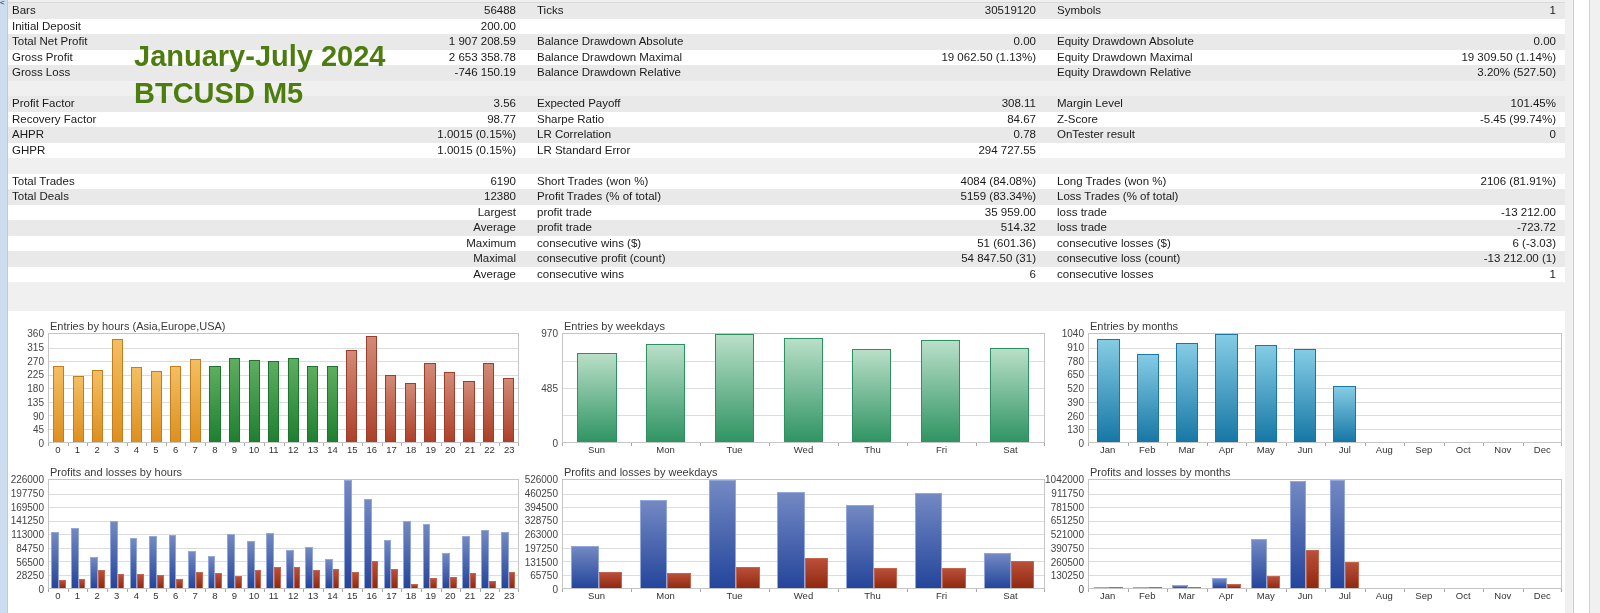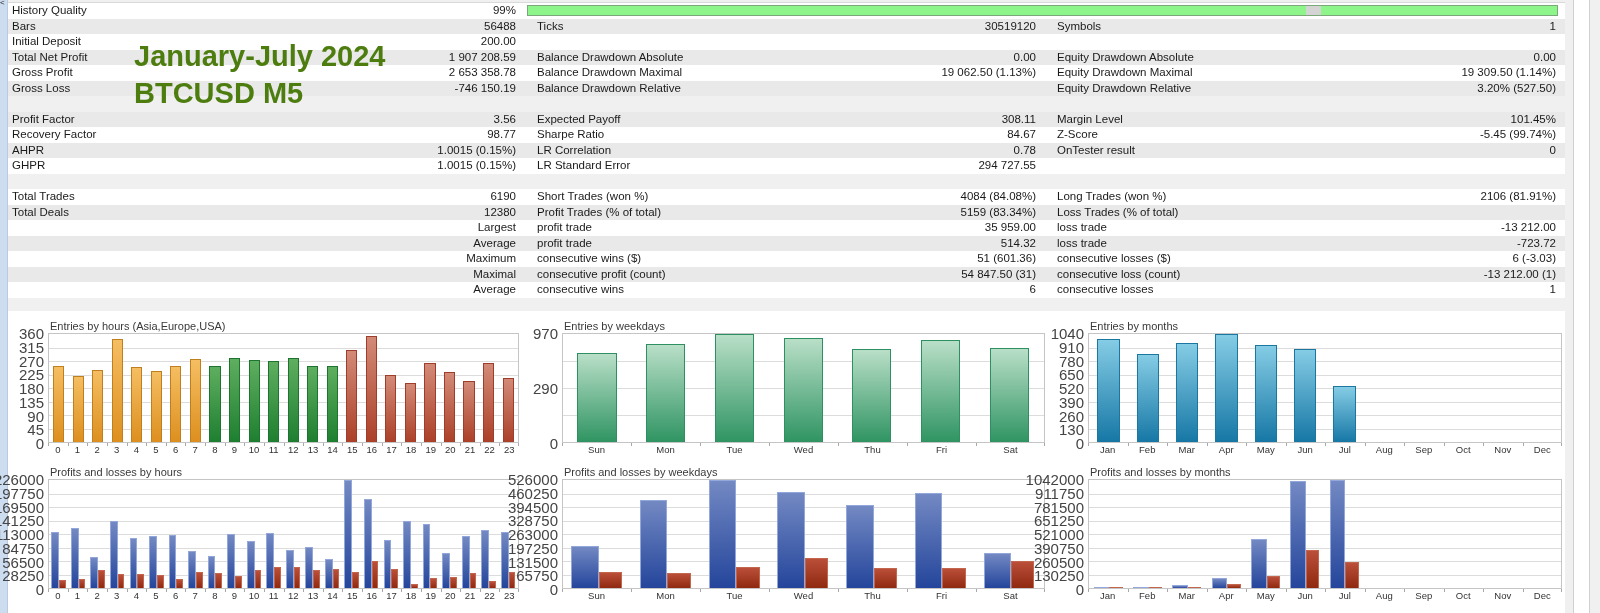--- a/index.html
+++ b/index.html
@@ -45,21 +45,21 @@
   }
   
   .charts { position:absolute; left:0; top:311px; width:1557px; height:302px; background:#ffffff; }
   .chart-row { display:flex; padding-top:6px;justify-content:space-between; }
   .chart-panel { position:relative; }
   .chart-panel.w1 { width:514px; }
   .chart-panel.w2 { width:526px; }
   .chart-panel.w3 { width:517px; }
   .chart-title { height:16px; margin-left:42px; font-size:11px; color:#3a3a3a; padding-top:3px; white-space:nowrap; }
   .chart-body { display:flex; }
-  .yaxis { width:40px; position:relative; height:110px; font-size:15px; color:#444; }
+  .yaxis { width:40px; position:relative; height:110px; font-size:10px; color:#444; }
   .ytick { position:absolute; right:4px; transform:translateY(-50%); white-space:nowrap; }
   .plot { position:relative; flex:1; height:110px; margin-right:3px; border:1px solid #c5c5c5; background:#fff; }
   .gridline { position:absolute; left:0; right:0; height:1px; background:#dcdcdc; }
   .bar { position:absolute; bottom:0; border:1px solid; border-bottom:none; }
   .xlabels { display:flex; margin-left:40px; margin-right:3px; height:14px; font-size:9.5px; color:#333; position:relative; }
   .xlabels::after { content:""; position:absolute; right:0; top:0; width:1px; height:3px; background:#a8a8a8; }
   .xcell { flex:1; text-align:center; position:relative; line-height:14px; }
   .xtick { position:absolute; left:0; top:0; width:1px; height:3px; background:#a8a8a8; }
   
   .vscrollbar {
@@ -70,37 +70,20 @@
 </head>
 <body>
 
 <div class="left-strip">
   <span class="collapse-glyph">&lt;</span>
 </div>
 
 <div class="content">
 
   <div id="stats-table">
-      <div class="srow">
-        <div class="cell c1">
-          <span class="lbl">History Quality</span>
-          <span class="val">99%</span>
-        </div>
-        <div class="cell c2">
-          <span class="lbl"></span>
-          <span class="val"></span>
-        </div>
-        <div class="cell c3">
-          <span class="lbl"></span>
-          <span class="val"></span>
-        </div>
-        <div class="progress" style="background: rgb(142, 245, 139);">
-          <div class="notch" style="background: rgb(212, 212, 212);"></div>
-        </div>
-      </div>
       <div class="srow shaded">
         <div class="cell c1">
           <span class="lbl">Bars</span>
           <span class="val">56488</span>
         </div>
         <div class="cell c2">
           <span class="lbl">Ticks</span>
           <span class="val">30519120</span>
         </div>
         <div class="cell c3">
@@ -401,21 +384,21 @@
             <div class="xcell"><i class="xtick"></i><span>22</span></div>
             <div class="xcell"><i class="xtick"></i><span>23</span></div>
           </div>
       </div>
       <div class="chart-panel w2">
         <div class="chart-title">Entries by weekdays</div>
         <div class="chart-body">
             <div class="yaxis">
               <div class="ytick" style="top: 0%;">970</div>
               <div class="ytick" style="top: 25.0515%;"></div>
-              <div class="ytick" style="top: 50%;">290</div>
+              <div class="ytick" style="top: 50%;">485</div>
               <div class="ytick" style="top: 75.0515%;"></div>
               <div class="ytick" style="top: 100%;">0</div>
             </div>
             <div class="plot">
               <div class="gridline" style="top: 25.0515%;"></div>
               <div class="gridline" style="top: 50%;"></div>
               <div class="gridline" style="top: 75.0515%;"></div>
               <div class="bar" style="left: 3%; width: 8.14286%; height: 82.7835%; background: linear-gradient(rgb(185, 223, 200), rgb(47, 148, 98)); border-color: rgb(46, 143, 96);"></div>
               <div class="bar" style="left: 17.2857%; width: 8.14286%; height: 91.134%; background: linear-gradient(rgb(185, 223, 200), rgb(47, 148, 98)); border-color: rgb(46, 143, 96);"></div>
               <div class="bar" style="left: 31.5714%; width: 8.14286%; height: 100%; background: linear-gradient(rgb(185, 223, 200), rgb(47, 148, 98)); border-color: rgb(46, 143, 96);"></div>

